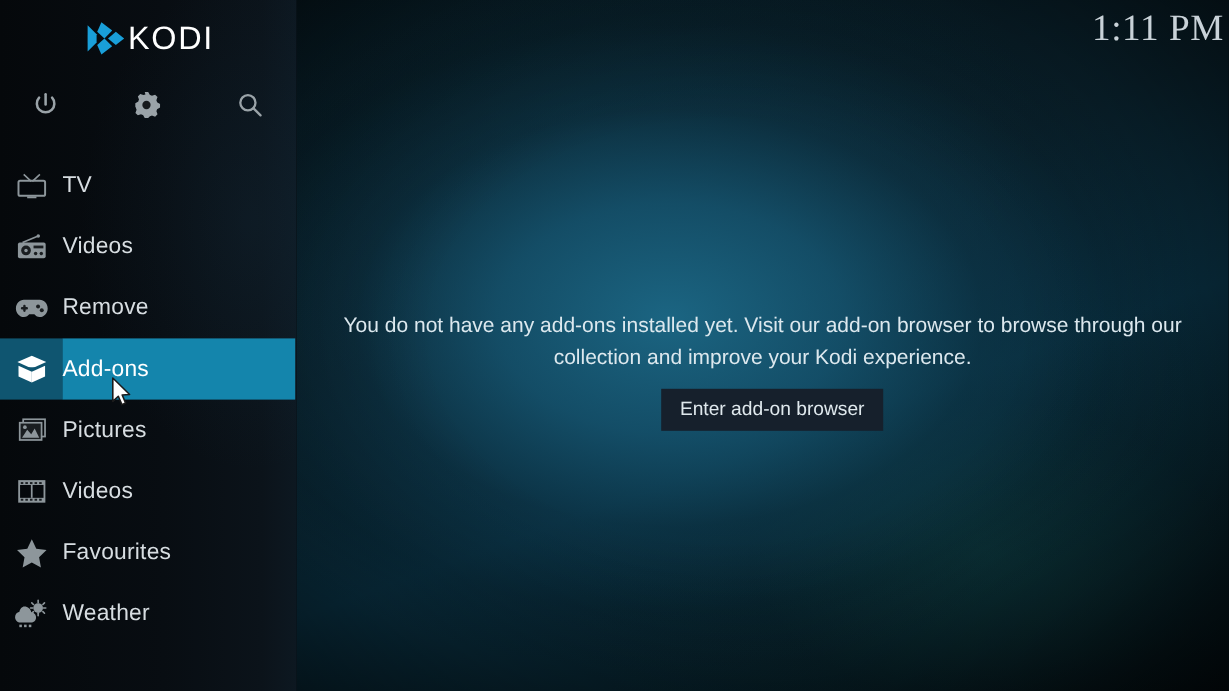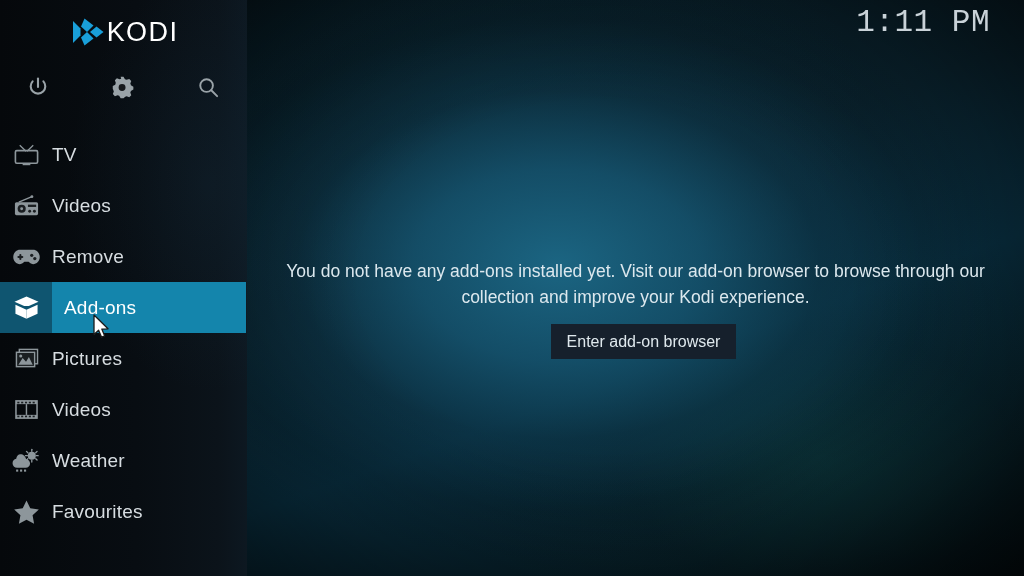--- a/index.html
+++ b/index.html
@@ -148,21 +148,21 @@
   .mi-label {
     position: relative;
     z-index: 2;
     color: #d7dde1;
     font-size: 19px;
     font-weight: 400;
     line-height: 1;
     letter-spacing: 0.2px;
     text-align: right;
   }
-  .menu-item.selected .mi-label { color: #ffffff; padding-left: 12px; }
+  .menu-item.selected .mi-label { color: #ffffff; }
 
   .hl-icon {
     position: absolute;
     left: 0;
     top: 0;
     width: 52px;
     height: 51px;
     background: #0f5570;
     z-index: 1;
   }
@@ -172,28 +172,28 @@
     top: 0;
     width: 194px;
     height: 51px;
     background: #1485ac;
     z-index: 1;
   }
 
   
   #clock {
     position: absolute;
-    right: 34px;
+    right: 4px;
     top: 6px;
     color: #c9d2d8;
     font-size: 31px;
     font-weight: 300;
     letter-spacing: 0.5px;
     line-height: 1.1;
-    font-family: Liberation Mono, monospace;
+    font-family: Liberation Serif, serif;
   }
 
   
   #content {
     position: absolute;
     left: 247px;
     top: 0;
     width: 777px;
     height: 576px;
     display: flex;
@@ -376,20 +376,29 @@
             <rect x="19.4" y="3.9" width="2.2" height="1.7" fill="#1a1e21"></rect>
             <rect x="3.4" y="18.4" width="2.2" height="1.7" fill="#1a1e21"></rect>
             <rect x="7.4" y="18.4" width="2.2" height="1.7" fill="#1a1e21"></rect>
             <rect x="11.4" y="18.4" width="2.2" height="1.7" fill="#1a1e21"></rect>
             <rect x="15.4" y="18.4" width="2.2" height="1.7" fill="#1a1e21"></rect>
             <rect x="19.4" y="18.4" width="2.2" height="1.7" fill="#1a1e21"></rect>
             <rect x="12.2" y="6.4" width="1.5" height="11.2" fill="#8d969b"></rect>
           </svg>
         </div>
         <span class="mi-label">Videos</span>
+      </div>
+
+      <div class="menu-item">
+        <div class="mi-iconzone">
+          <svg width="27" height="26" viewBox="0 0 28 27">
+            <polygon fill="#8d969b" points="14,1.5 17.9,9.6 26.8,10.8 20.3,17 21.9,25.8 14,21.6 6.1,25.8 7.7,17 1.2,10.8 10.1,9.6"></polygon>
+          </svg>
+        </div>
+        <span class="mi-label">Favourites</span>
       </div>
 
       <div class="menu-item">
         <div class="mi-iconzone">
           <svg width="29" height="25" viewBox="0 0 30 26">
             <circle cx="20.5" cy="8" r="4.2" fill="#8d969b"></circle>
             <g stroke="#8d969b" stroke-width="1.4" stroke-linecap="round">
               <path d="M20.5 1.4 v2"></path>
                 <path d="M20.5 14.6 v-2"></path>
               <path d="M26 3.5 l-1.4 1.4"></path>
@@ -403,29 +412,20 @@
             <g fill="#8d969b">
               <rect x="4.2" y="22.4" width="2.2" height="2.2"></rect>
               <rect x="8.3" y="22.4" width="2.2" height="2.2"></rect>
               <rect x="12.4" y="22.4" width="2.2" height="2.2"></rect>
             </g>
           </svg>
         </div>
         <span class="mi-label">Weather</span>
       </div>
 
-      <div class="menu-item">
-        <div class="mi-iconzone">
-          <svg width="27" height="26" viewBox="0 0 28 27">
-            <polygon fill="#8d969b" points="14,1.5 17.9,9.6 26.8,10.8 20.3,17 21.9,25.8 14,21.6 6.1,25.8 7.7,17 1.2,10.8 10.1,9.6"></polygon>
-          </svg>
-        </div>
-        <span class="mi-label">Favourites</span>
-      </div>
-
     </div>
   </div>
 
   <div id="clock">1:11 PM</div>
 
   <div id="content">
     <div id="empty-block">
       <div id="empty-message">You do not have any add-ons installed yet. Visit our add-on browser to browse through our collection and improve your Kodi experience.</div>
       <div id="button-row">
         <button class="kodi-btn">Enter add-on browser</button>

